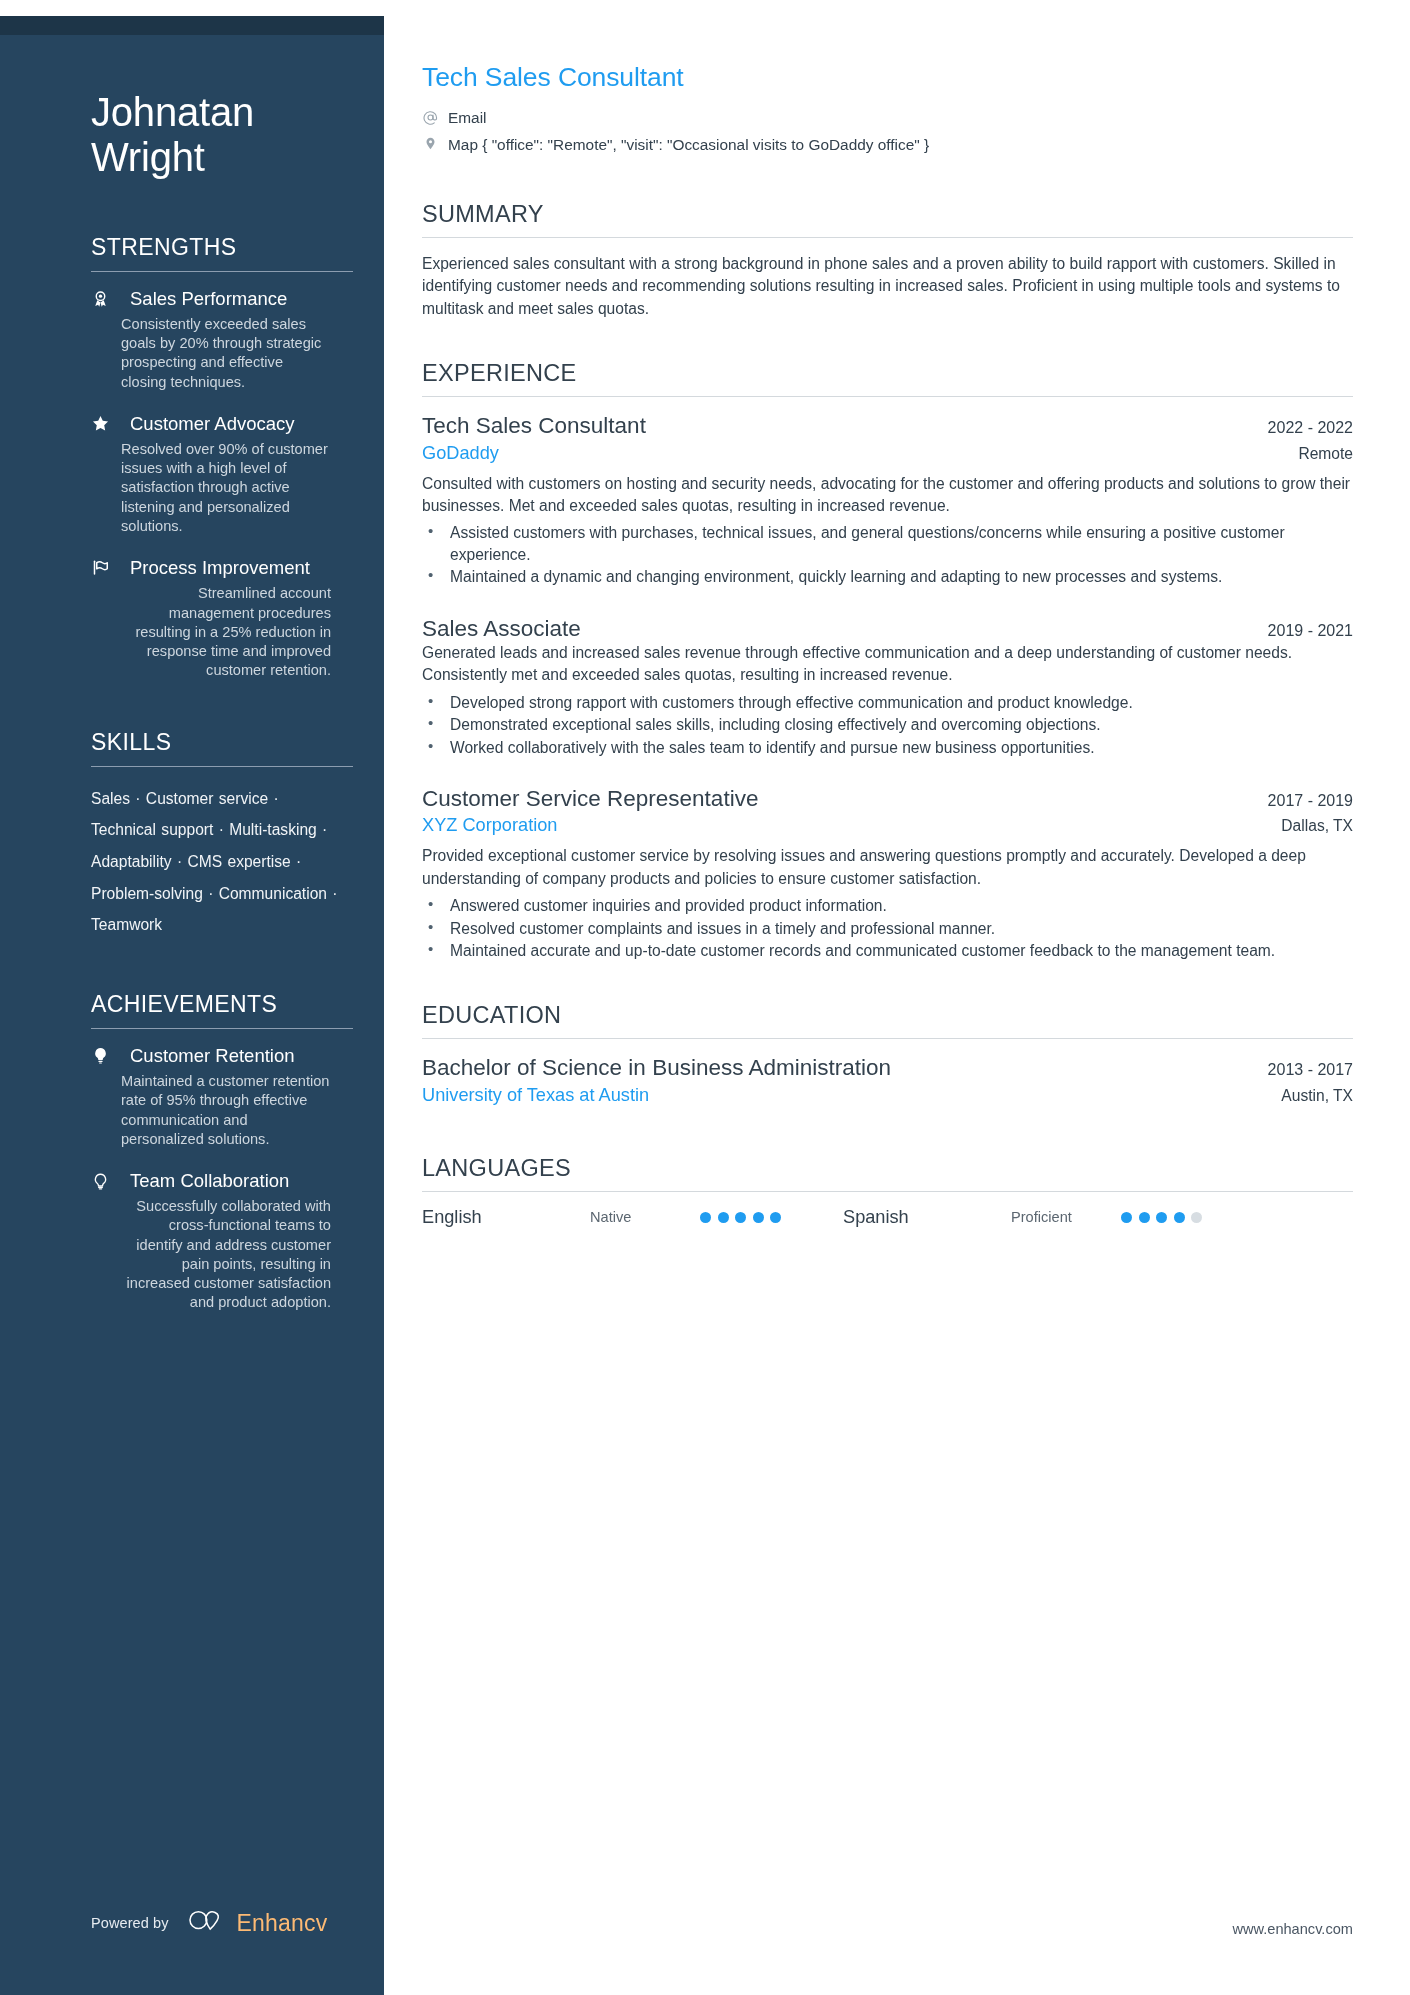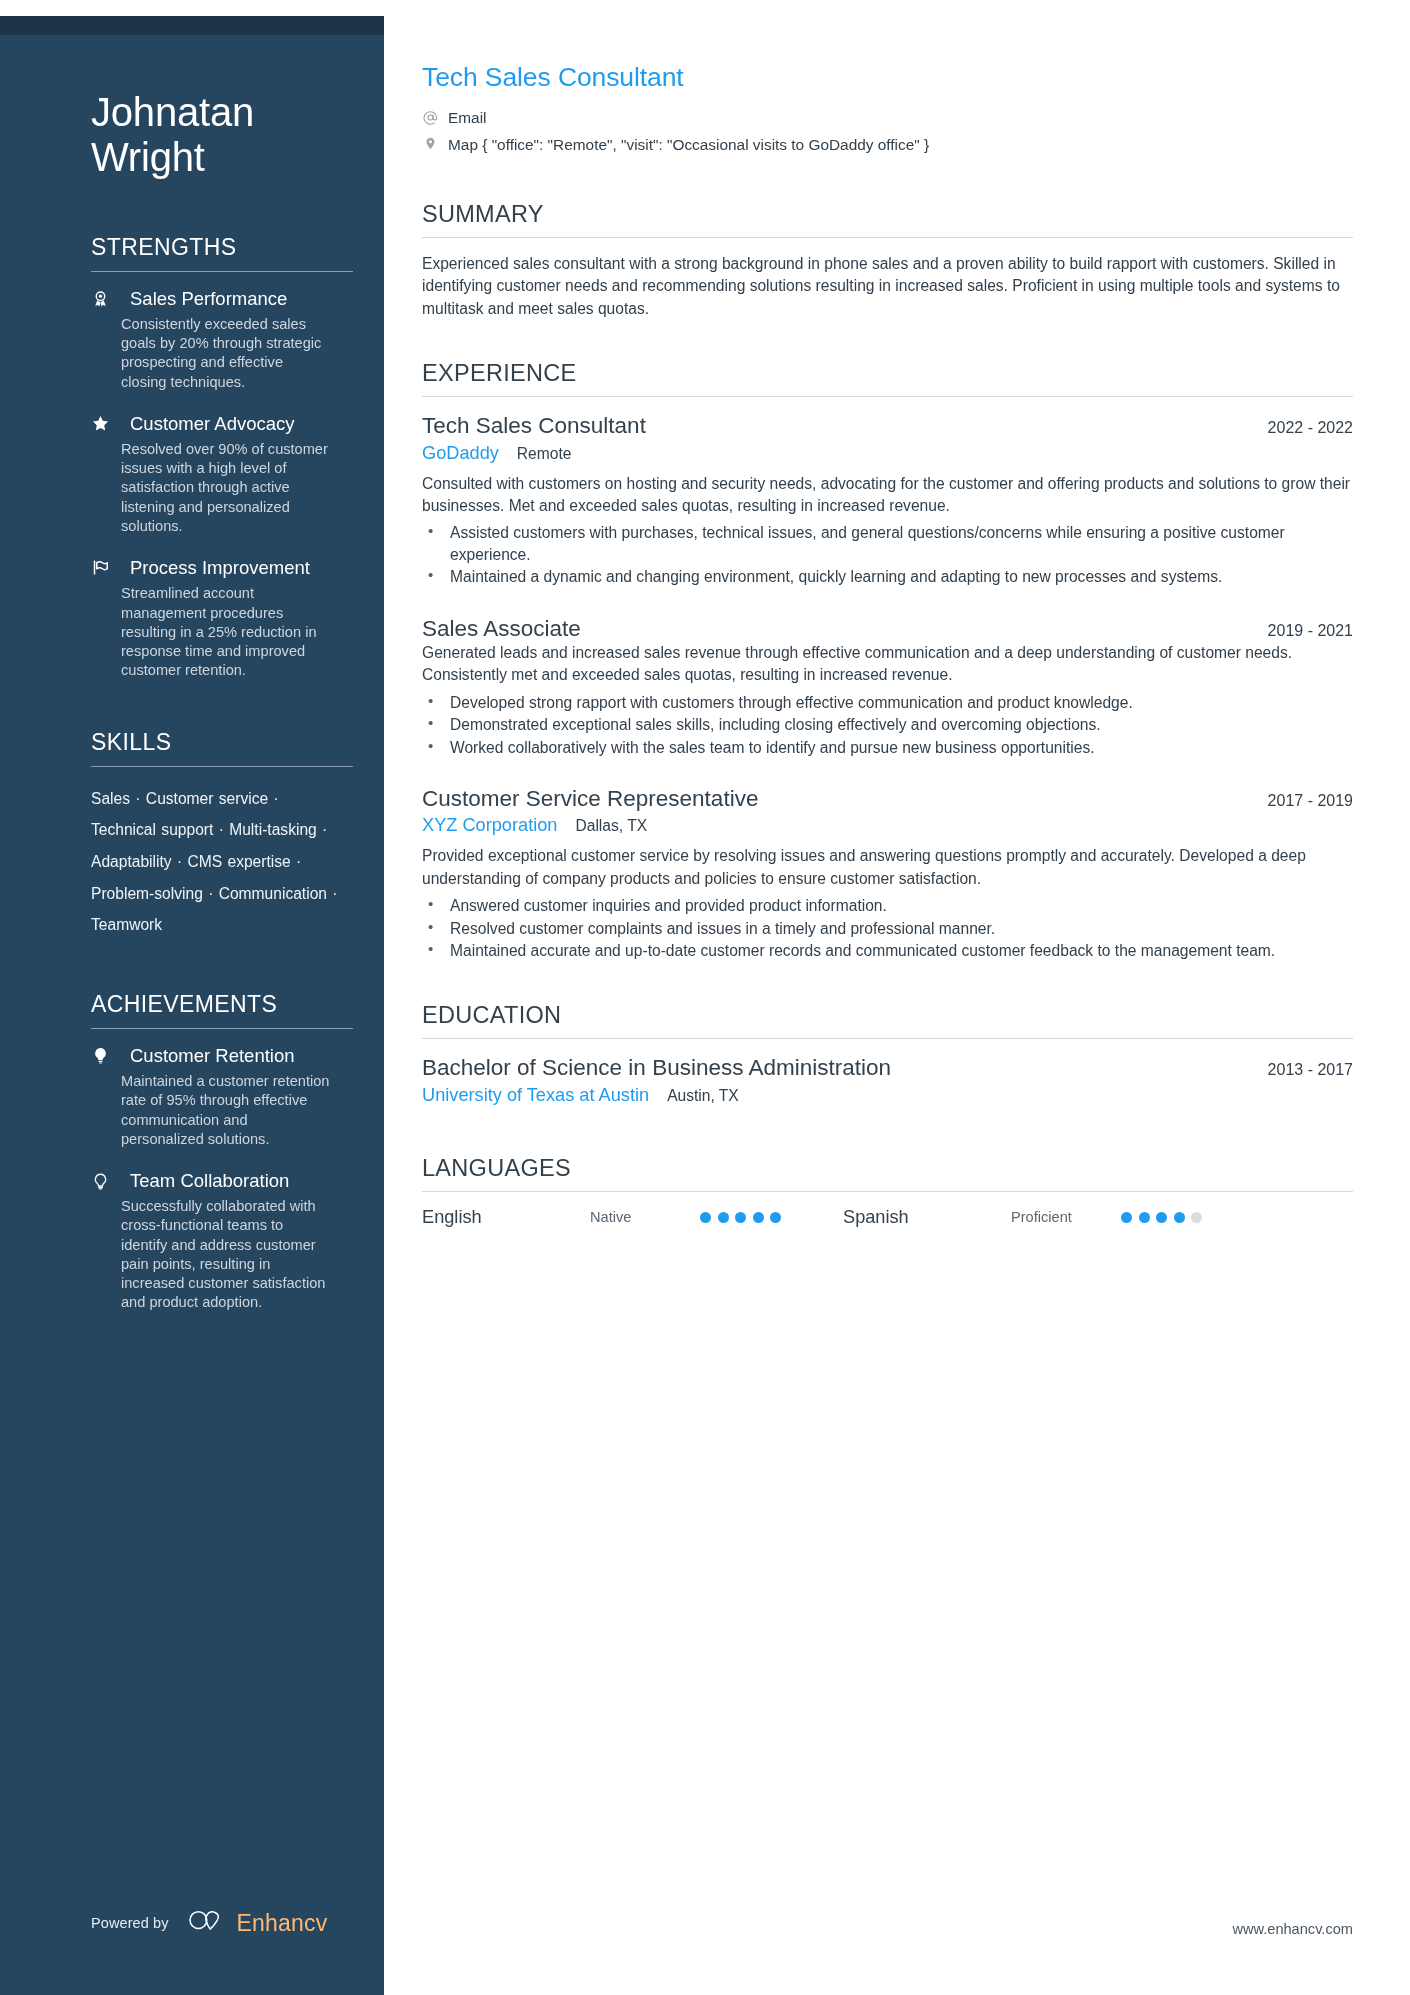--- a/index.html
+++ b/index.html
@@ -58,21 +58,21 @@
     color: #ffffff;
     padding-bottom: 10px;
   }
   .sb-rule {
     height: 1px;
     background: #8c9db0;
     margin-bottom: 16px;
     width: 262px;
   }
   .item { margin-bottom: 21px; }
-  .item:last-child { margin-bottom: 0; }
+  .item:last-child { margin-bottom: 0; text-align: right; }
   .item-head {
     display: flex;
     align-items: center;
     gap: 20px;
     margin-bottom: 5px;
   }
   .item-ico {
     width: 19px;
     height: 19px;
     flex: 0 0 19px;
@@ -188,20 +188,21 @@
     max-width: 480px;
   }
   .entry-date {
     font-size: 16px;
     color: #33414d;
     white-space: nowrap;
     padding-top: 3px;
   }
   .entry-mid {
     display: flex;
+    justify-content: space-between;
     align-items: baseline;
     gap: 18px;
     margin-top: 3px;
     margin-bottom: 9px;
   }
   .entry-org {
     font-size: 18.2px;
     color: #1f9cf0;
     font-weight: 400;
   }

